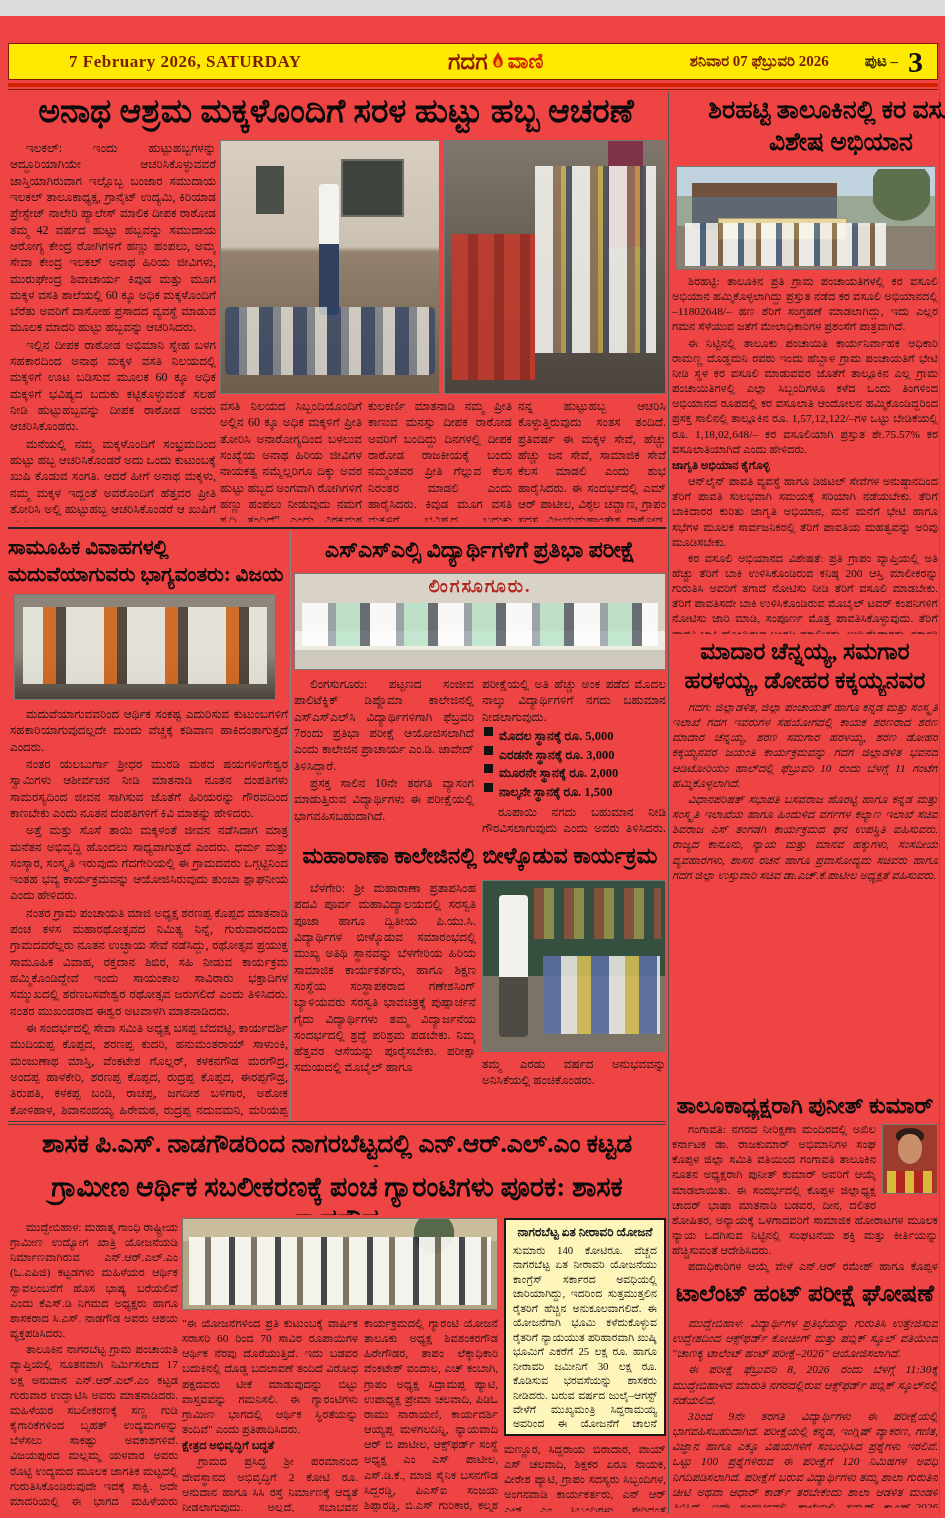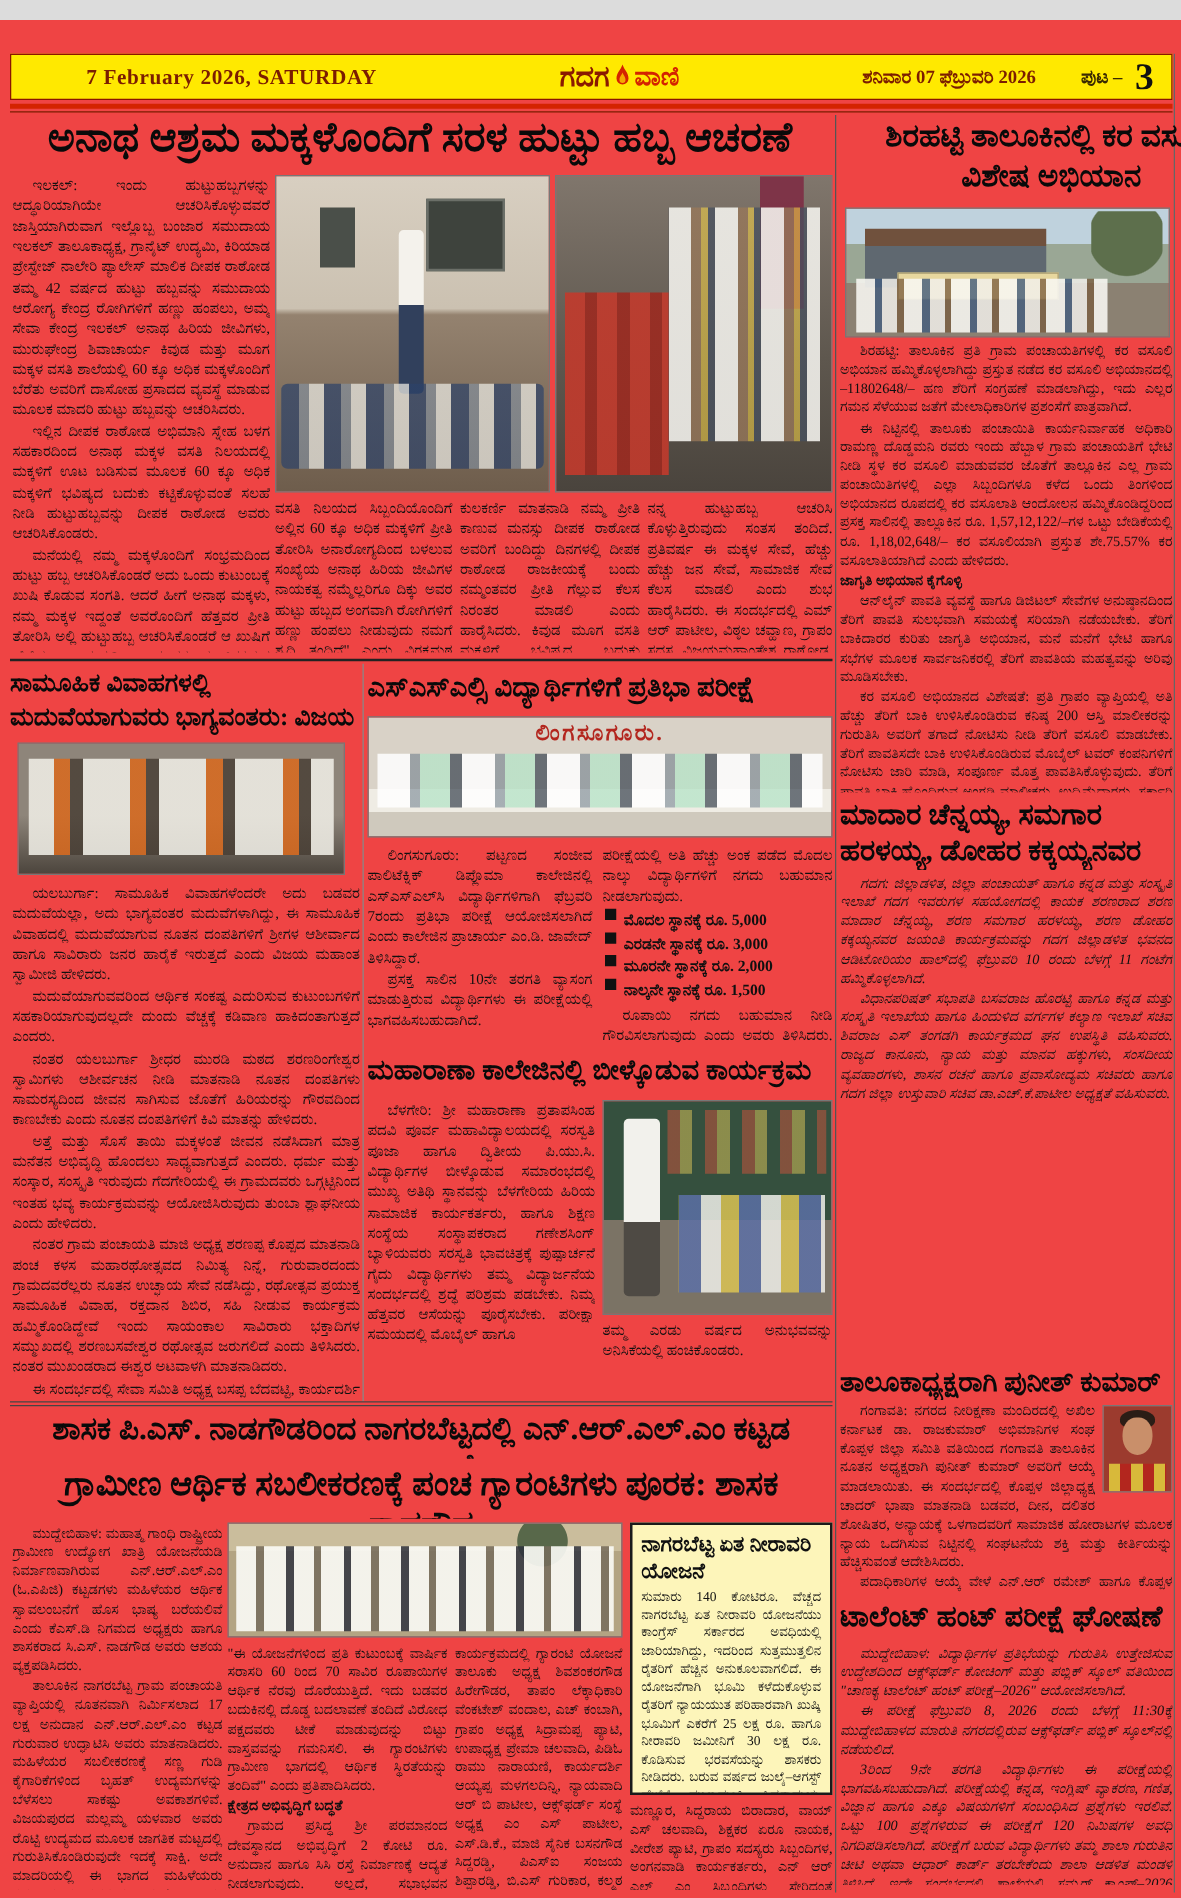--- a/index.html
+++ b/index.html
@@ -24,21 +24,21 @@
 
   
   .vline { background:#555; }
   .hline { background:#222; }
   .dbl { border-top:1px solid #444; border-bottom:1px solid #444; height:4px; background:transparent; }
 
   
   .hl { font-weight:bold; color:#0a0a0a; font-family:"Liberation Serif","DejaVu Serif",serif; }
   .hl-lead { font-size:33px; text-align:center; line-height:1.2; }
   .hl-right { font-size:25px; text-align:center; line-height:1.28; }
-  .hl-med { font-size:22px; line-height:1.25; }
+  .hl-med { font-size:22px; text-align:center; line-height:1.25; }
   .hl-small { font-size:20px; text-align:left; line-height:1.35; }
   .hl-bottom1 { font-size:25px; text-align:center; line-height:1.2; }
   .hl-bottom2 { font-size:27px; text-align:center; line-height:1.2; }
 
   
   .txt p { font-size:12px; line-height:1.36; text-align:justify; text-indent:16px; margin-bottom:1px; }
   .txt-sm p { font-size:11.4px; line-height:1.33; }
   .subhead { font-weight:bold; text-align:center; font-size:12.5px; text-indent:0 !important; }
   .bullets { list-style:none; margin:2px 0 2px 2px; }
   .bullets li { font-size:12.5px; font-weight:bold; line-height:1.5; display:flex; align-items:flex-start; }
@@ -87,21 +87,21 @@
   .ph-crowd .crowd { position:absolute; left:2%; top:20%; width:96%; height:76%; opacity:.95;
         background:repeating-linear-gradient(90deg,rgba(250,250,245,.96) 0 16px,rgba(118,108,92,.9) 16px 22px,rgba(250,250,245,.96) 22px 40px,rgba(42,46,60,.85) 40px 46px); }
   .ph-portrait { background:linear-gradient(180deg,#9c3b2e 0 100%); }
   .ph-portrait .hair { position:absolute; left:24%; top:5%; width:52%; height:22%; background:#2b1d16; border-radius:50% 50% 40% 40%; }
   .ph-portrait .face { position:absolute; left:28%; top:13%; width:44%; height:44%; background:#c98f6a; border-radius:46% 46% 50% 50%; }
   .ph-portrait .scarf { position:absolute; left:8%; bottom:0; width:84%; height:32%;
         background:repeating-linear-gradient(90deg,#d8b93a 0 9px,#b3261e 9px 18px); }
 
   
   .infobox { background:#fdf5ba; border:2px solid #1a1a1a; padding:5px 7px; }
-  .infobox .t { font-size:17px; font-weight:bold; text-align:left; line-height:1.25; margin-bottom:3px; }
+  .infobox .t { font-size:12px; font-weight:bold; text-align:center; line-height:1.25; margin-bottom:3px; }
   .infobox p { font-size:10.8px; line-height:1.34; text-align:justify; }
 
   .portrait-wrap { float:right; margin:2px 0 4px 6px; position:relative; width:56px; height:70px; }
 </style>
 </head>
 <body>
 
 <div class="page">
 
   <div class="abs band" style="left:8px; top:27px; width:930px; height:37px;">
@@ -155,23 +155,22 @@
     <p style="text-indent:0;">ನನ್ನ ಹುಟ್ಟುಹಬ್ಬ ಆಚರಿಸಿ ಕೊಳ್ಳುತ್ತಿರುವುದು ಸಂತಸ ತಂದಿದೆ. ಪ್ರತಿವರ್ಷ ಈ ಮಕ್ಕಳ ಸೇವೆ, ಹೆಚ್ಚು ಹೆಚ್ಚು ಜನ ಸೇವೆ, ಸಾಮಾಜಿಕ ಸೇವೆ ಕೆಲಸ ಮಾಡಲಿ ಎಂದು ಶುಭ ಹಾರೈಸಿದರು. ಈ ಸಂದರ್ಭದಲ್ಲಿ ಎಮ್ ಆರ್ ಪಾಟೀಲ, ವಿಠ್ಠಲ ಚವ್ಹಾಣ, ಗ್ರಾಪಂ ಸದಸ್ಯ ವಿಜಯಮಹಾಂತೇಶ ರಾಠೋಡ, ಮಲ್ಲು ಕಂಬಾರ, ಕೃಷ್ಣಾ ಚವ್ಹಾಣ, ಶಿವು ಬಂಗಾರಗಡಿ, ರಮೇಶ ಕೊಳ್ಳಿರ, ವೆಂಕಟೇಶ ಚವ್ಹಾಣ, ವಿಜಯ ಚವ್ಹಾಣ, ಗುಂಡಪ್ಪ ಲಾಖಿ, ವಸತಿ ಶಾಲೆಯ ಶಿಕ್ಷಕರಾದ ಸಿ ಪುಗ್ಗಲಡೊಣ್ಣಿ, ಸಾವಿತ್ರಿ ಗಾಳಿ, ಸುರೇಶ ಮಳಲಿ ಸೇರಿದಂತೆ ಮತ್ತಿತರರು.</p>
   </div>
 
   <div class="abs hline" style="left:8px; top:511px; width:658px; height:2px;"></div>
 
   <div class="abs hl hl-small" style="left:8px; top:518px; width:280px; height:58px;">ಸಾಮೂಹಿಕ ವಿವಾಹಗಳಲ್ಲಿ ಮದುವೆಯಾಗುವರು ಭಾಗ್ಯವಂತರು: ವಿಜಯ ಮಹಾಂತ ಸ್ವಾಮೀಜಿ</div>
   <div class="photo ph-marriage" style="left:14px; top:578px; width:262px; height:106px;">
     <div class="grp"></div>
   </div>
   <div class="abs txt" style="left:10px; top:690px; width:278px; height:414px;">
-    <p>ಯಲಬುರ್ಗಾ: ಸಾಮೂಹಿಕ ವಿವಾಹಗಳೆಂದರೇ ಅದು ಬಡವರ ಮದುವೆಯಲ್ಲಾ, ಅದು ಭಾಗ್ಯವಂತರ ಮದುವೆಗಳಾಗಿದ್ದು, ಈ ಸಾಮೂಹಿಕ ವಿವಾಹದಲ್ಲಿ ಮದುವೆಯಾಗುವ ನೂತನ ದಂಪತಿಗಳಿಗೆ ಶ್ರೀಗಳ ಆಶೀರ್ವಾದ ಹಾಗೂ ಸಾವಿರಾರು ಜನರ ಹಾರೈಕೆ ಇರುತ್ತದೆ ಎಂದು ವಿಜಯ ಮಹಾಂತ ಸ್ವಾಮೀಜಿ ಹೇಳಿದರು.</p>
     <p>ಮದುವೆಯಾಗುವವರಿಂದ ಆರ್ಥಿಕ ಸಂಕಷ್ಟ ಎದುರಿಸುವ ಕುಟುಂಬಗಳಿಗೆ ಸಹಕಾರಿಯಾಗುವುದಲ್ಲದೇ ದುಂದು ವೆಚ್ಚಕ್ಕೆ ಕಡಿವಾಣ ಹಾಕಿದಂತಾಗುತ್ತದೆ ಎಂದರು.</p>
-    <p>ನಂತರ ಯಲಬುರ್ಗಾ ಶ್ರೀಧರ ಮುರಡಿ ಮಠದ ಶರಣರಿಂಗೇಶ್ವರ ಸ್ವಾಮಿಗಳು ಆಶೀರ್ವಚನ ನೀಡಿ ಮಾತನಾಡಿ ನೂತನ ದಂಪತಿಗಳು ಸಾಮರಸ್ಯದಿಂದ ಜೀವನ ಸಾಗಿಸುವ ಜೊತೆಗೆ ಹಿರಿಯರನ್ನು ಗೌರವದಿಂದ ಕಾಣಬೇಕು ಎಂದು ನೂತನ ದಂಪತಿಗಳಿಗೆ ಕಿವಿ ಮಾತನ್ನು ಹೇಳಿದರು.</p>
+    <p>ನಂತರ ಯಲಬುರ್ಗಾ ಶ್ರೀಧರ ಮುರಡಿ ಮಠದ ಷಯಗಳಿಂಗೇಶ್ವರ ಸ್ವಾಮಿಗಳು ಆಶೀರ್ವಚನ ನೀಡಿ ಮಾತನಾಡಿ ನೂತನ ದಂಪತಿಗಳು ಸಾಮರಸ್ಯದಿಂದ ಜೀವನ ಸಾಗಿಸುವ ಜೊತೆಗೆ ಹಿರಿಯರನ್ನು ಗೌರವದಿಂದ ಕಾಣಬೇಕು ಎಂದು ನೂತನ ದಂಪತಿಗಳಿಗೆ ಕಿವಿ ಮಾತನ್ನು ಹೇಳಿದರು.</p>
     <p>ಅತ್ತೆ ಮತ್ತು ಸೊಸೆ ತಾಯಿ ಮಕ್ಕಳಂತೆ ಜೀವನ ನಡೆಸಿದಾಗ ಮಾತ್ರ ಮನೆತನ ಅಭಿವೃದ್ಧಿ ಹೊಂದಲು ಸಾಧ್ಯವಾಗುತ್ತದೆ ಎಂದರು. ಧರ್ಮ ಮತ್ತು ಸಂಸ್ಕಾರ, ಸಂಸ್ಕೃತಿ ಇರುವುದು ಗೆದಗೇರಿಯಲ್ಲಿ ಈ ಗ್ರಾಮದವರು ಒಗ್ಗಟ್ಟಿನಿಂದ ಇಂತಹ ಭವ್ಯ ಕಾರ್ಯಕ್ರಮವನ್ನು ಆಯೋಜಿಸಿರುವುದು ತುಂಬಾ ಶ್ಲಾಘನೀಯ ಎಂದು ಹೇಳಿದರು.</p>
     <p>ನಂತರ ಗ್ರಾಮ ಪಂಚಾಯತಿ ಮಾಜಿ ಅಧ್ಯಕ್ಷ ಶರಣಪ್ಪ ಕೊಪ್ಪದ ಮಾತನಾಡಿ ಪಂಚ ಕಳಸ ಮಹಾರಥೋತ್ಸವದ ನಿಮಿತ್ಯ ನಿನ್ನೆ, ಗುರುವಾರದಂದು ಗ್ರಾಮದವರೆಲ್ಲರು ನೂತನ ಉಚ್ಛಾಯ ಸೇವೆ ನಡೆಸಿದ್ದು, ರಥೋತ್ಸವ ಪ್ರಯುಕ್ತ ಸಾಮೂಹಿಕ ವಿವಾಹ, ರಕ್ತದಾನ ಶಿಬಿರ, ಸಹಿ ನೀಡುವ ಕಾರ್ಯಕ್ರಮ ಹಮ್ಮಿಕೊಂಡಿದ್ದೇವೆ ಇಂದು ಸಾಯಂಕಾಲ ಸಾವಿರಾರು ಭಕ್ತಾದಿಗಳ ಸಮ್ಮುಖದಲ್ಲಿ ಶರಣಬಸವೇಶ್ವರ ರಥೋತ್ಸವ ಜರುಗಲಿದೆ ಎಂದು ತಿಳಿಸಿದರು. ನಂತರ ಮುಖಂಡರಾದ ಈಶ್ವರ ಅಟವಾಳಗಿ ಮಾತನಾಡಿದರು.</p>
     <p>ಈ ಸಂದರ್ಭದಲ್ಲಿ ಸೇವಾ ಸಮಿತಿ ಅಧ್ಯಕ್ಷ ಬಸಪ್ಪ ಬೆದವಟ್ಟಿ, ಕಾರ್ಯದರ್ಶಿ ಮುದಿಯಪ್ಪ ಕೊಪ್ಪದ, ಶರಣಪ್ಪ ಕುದರಿ, ಹನುಮಂತರಾಯ್ ಸಾಳುಂಕಿ, ಮಂಜುಣಾಥ ಮಾಸ್ತಿ, ವೆಂಕಟೇಶ ಗೊಲ್ಲರ್, ಕಳಕನಗೌಡ ಮರಗೌದ್ರ, ಅಂದಪ್ಪ ಹಾಳಕೇರಿ, ಶರಣಪ್ಪ ಕೊಪ್ಪದ, ರುದ್ರಪ್ಪ ಕೊಪ್ಪದ, ಈರಪ್ಪಗೌಡ್ರ, ತಿರುಪತಿ, ಕಳಕಪ್ಪ ಬಂಡಿ, ರಾಚಪ್ಪ, ಜಗದೀಶ ಬಳಿಗಾರ, ಅಶೋಕ ಕೋಳಿಹಾಳ, ಶಿವಾನಂದಯ್ಯ ಹಿರೇಮಠ, ರುದ್ರಪ್ಪ ನದುವಮನಿ, ಮರಿಯಪ್ಪ ಹೊಸ್ಮನಿ, ಮುತ್ತಪ್ಪ, ಶೇಖಪ್ಪ ಬಳಗಾರ ಸೇರಿದಂತೆ ಇತರರು ಇದ್ದರು.</p>
   </div>
   <div class="abs vline" style="left:290px; top:515px; width:1px; height:590px; background:#888;"></div>
 
   <div class="abs hl hl-med" style="left:294px; top:520px; width:372px; height:34px;">ಎಸ್ಎಸ್ಎಲ್ಸಿ ವಿದ್ಯಾರ್ಥಿಗಳಿಗೆ ಪ್ರತಿಭಾ ಪರೀಕ್ಷೆ</div>
   <div class="photo ph-sslc" style="left:294px; top:557px; width:372px; height:97px;">
     <div class="ban">ಲಿಂಗಸೂಗೂರು.</div>
     <div class="men"></div>

